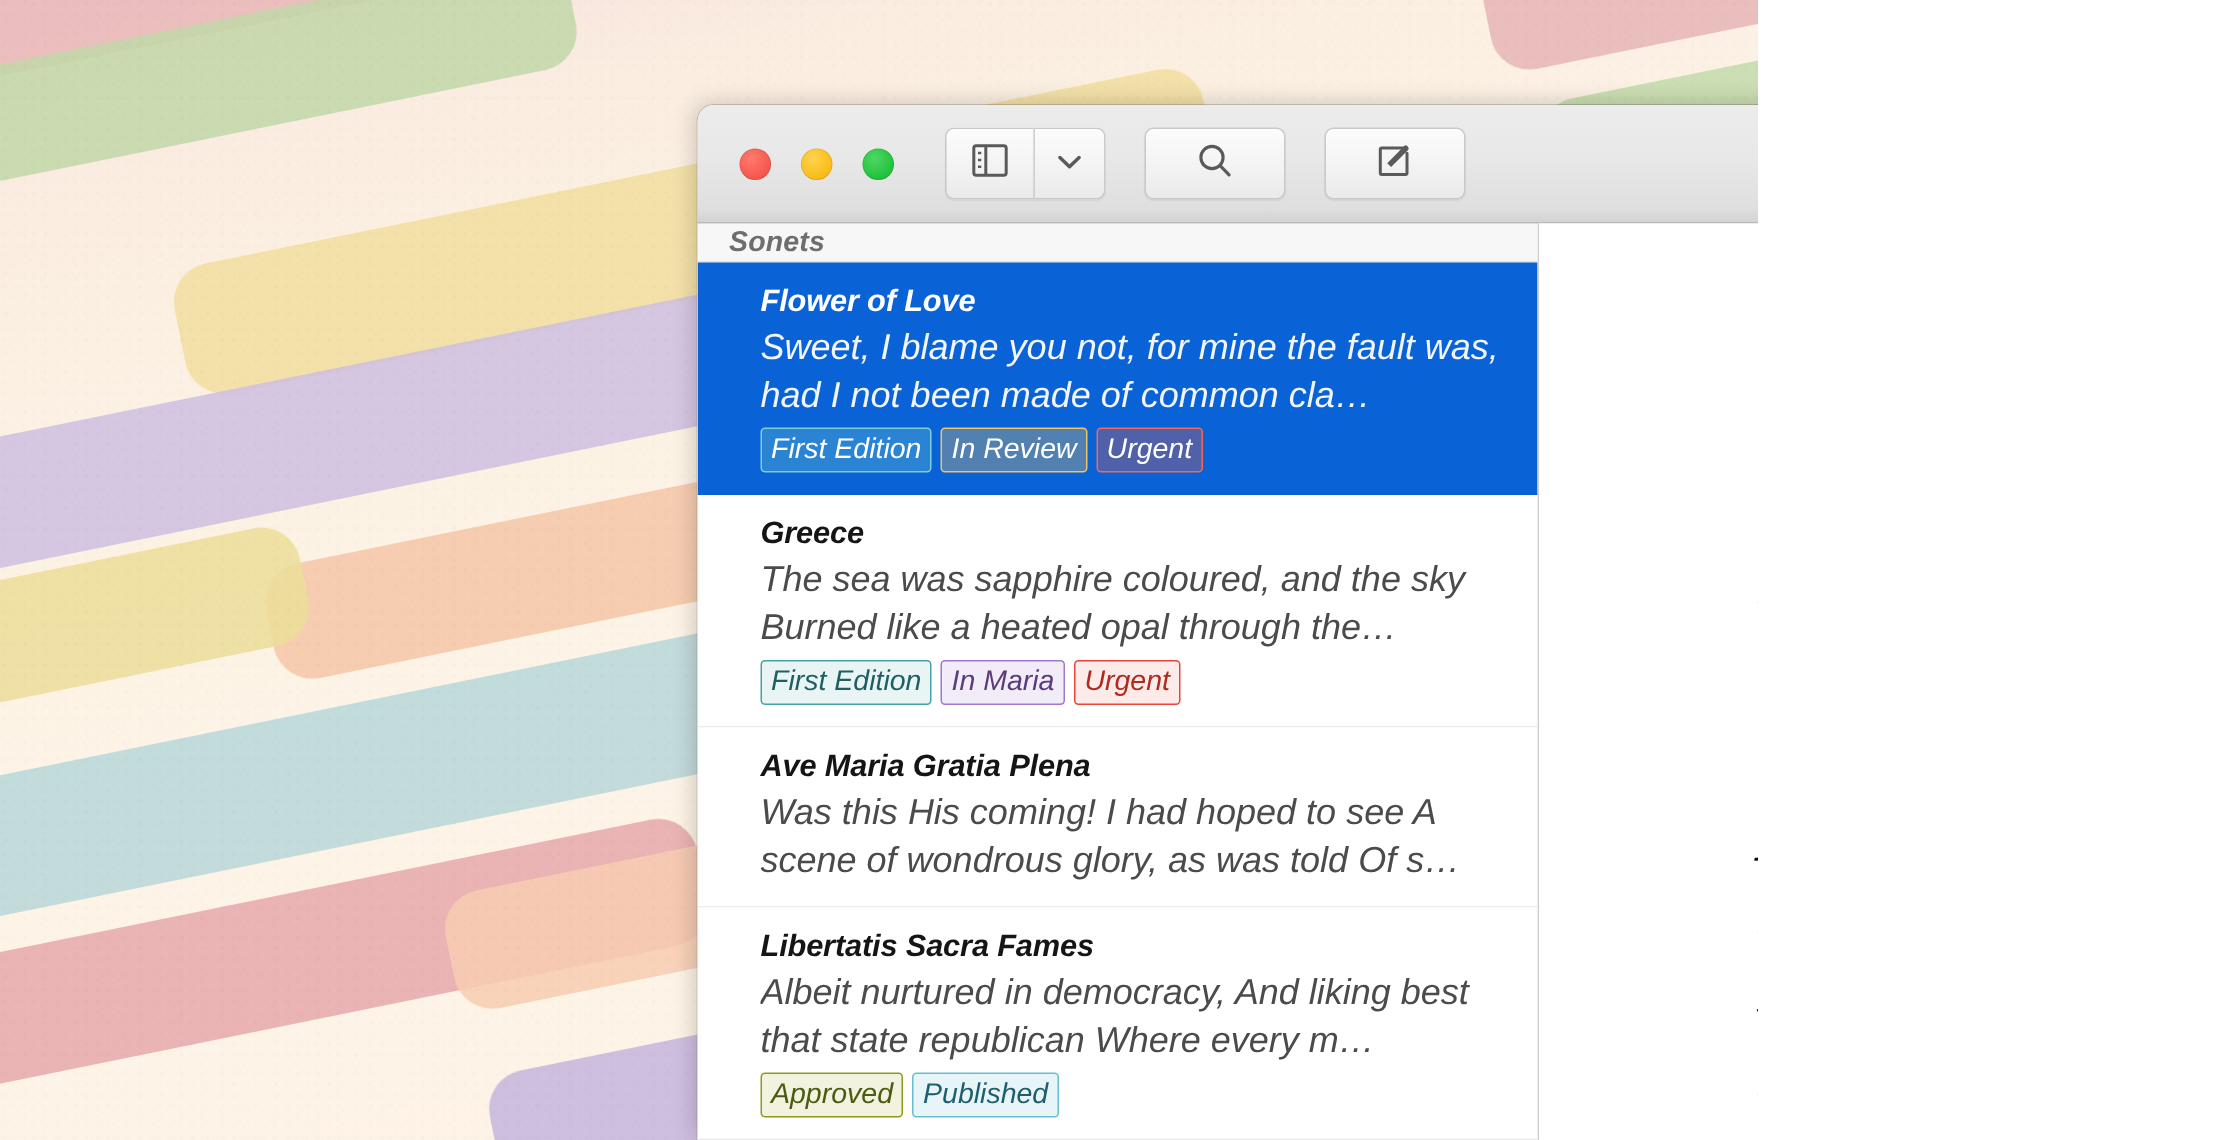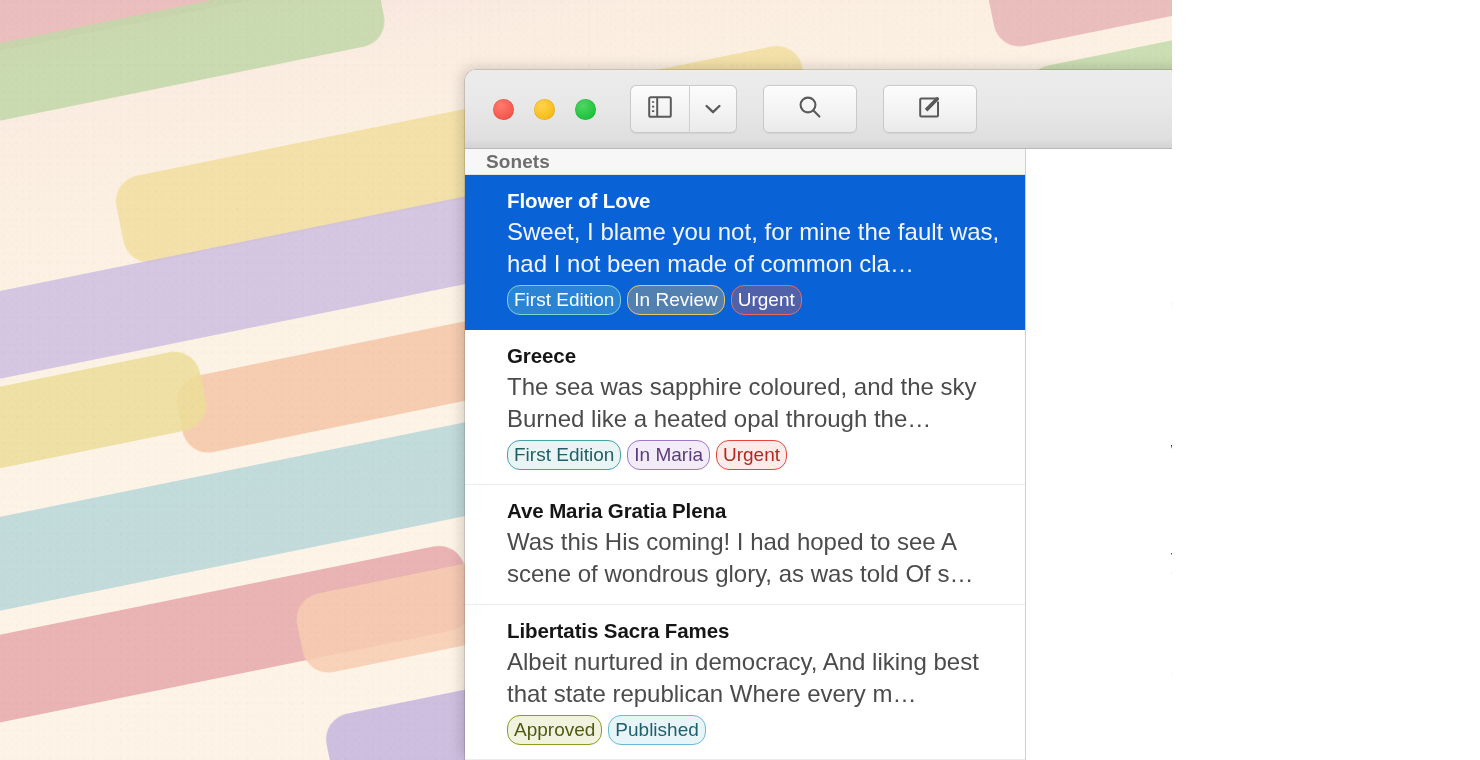--- a/index.html
+++ b/index.html
@@ -10,20 +10,21 @@
     overflow: hidden;
     font-family: "Liberation Sans", sans-serif;
   }
 
   #screen {
     position: relative;
     width: 1172px;
     height: 760px;
     overflow: hidden;
     background: #faf0e2;
+    font-style: italic;
   }
 
   
   #wallpaper {
     position: absolute;
     inset: 0;
     background:
       linear-gradient(168deg,
         #f6dedc 0%,
         #fbeee1 14%,
@@ -177,21 +178,21 @@
 
   .tags {
     display: flex;
     gap: 6px;
     margin-top: 5px;
   }
   .tag {
     font-size: 19px;
     line-height: 21px;
     padding: 3px 6px 4px 6px;
-    border-radius: 13px;
+    border-radius: 3px;
     border: 1.5px solid transparent;
     white-space: nowrap;
   }
 
   
   .tag.t-first    { color:#1f5f63; border-color:#49a0a6; background:#e9f4f5; }
   .tag.t-process  { color:#7a5a12; border-color:#dfae46; background:#fbf3e0; }
   .tag.t-review   { color:#5b3b7a; border-color:#a077c9; background:#f2ecf9; }
   .tag.t-urgent   { color:#b02a20; border-color:#e8463a; background:#fcebe9; }
   .tag.t-approved { color:#4e5a11; border-color:#8c9a1e; background:#f1f3df; }

